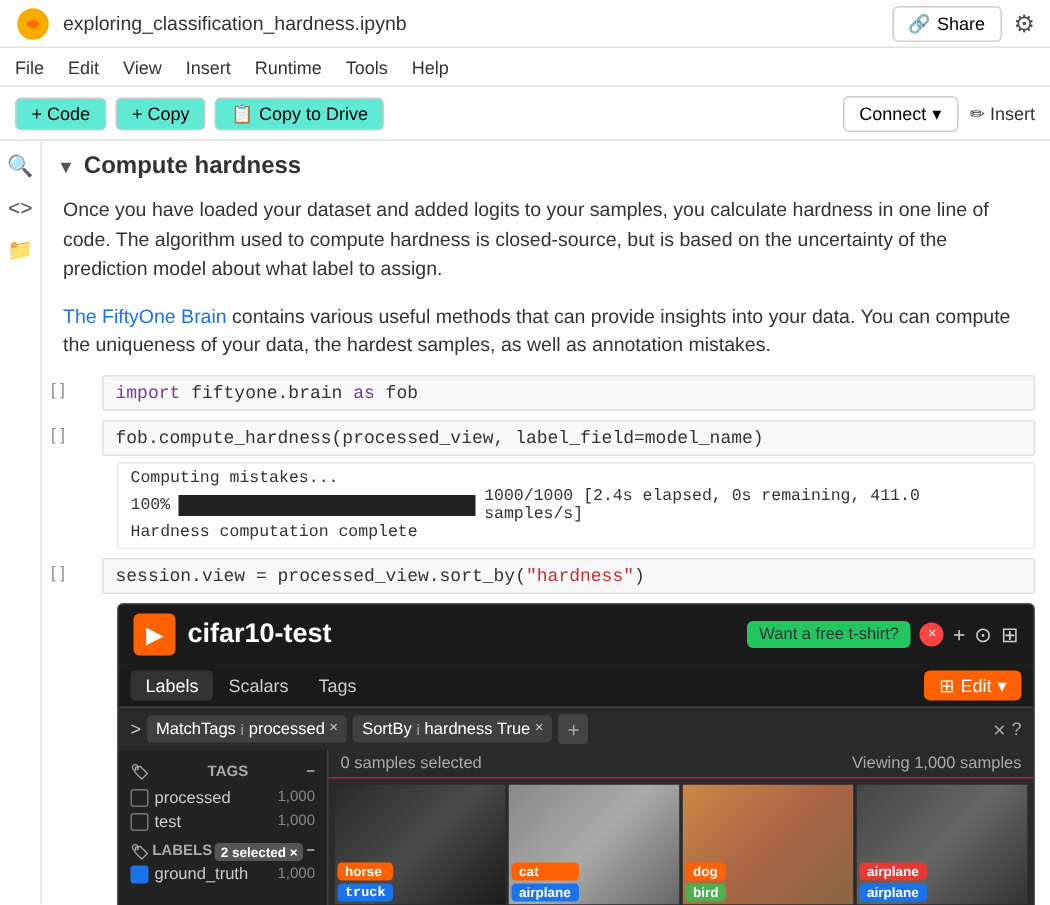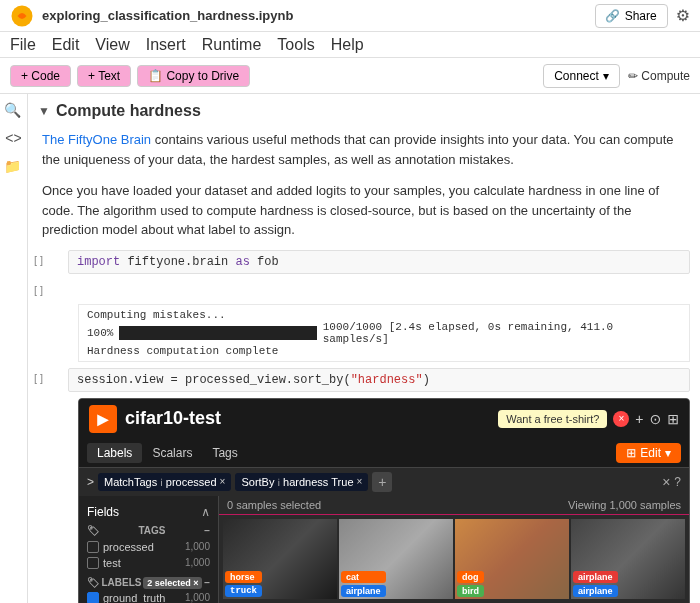--- a/index.html
+++ b/index.html
@@ -27,21 +27,20 @@
       align-items: center;
       gap: 8px;
     }
     .colab-logo {
       width: 24px;
       height: 24px;
     }
     .notebook-title {
       font-size: 13px;
       color: #333;
-      font-weight: bold;
     }
     .top-bar-right {
       display: flex;
       align-items: center;
       gap: 8px;
     }
     .share-btn {
       display: flex;
       align-items: center;
       gap: 4px;
@@ -62,21 +61,21 @@
     .menu-bar {
       display: flex;
       align-items: center;
       gap: 16px;
       padding: 2px 10px;
       border-bottom: 1px solid #e0e0e0;
       background: #fff;
       height: 26px;
     }
     .menu-item {
-      font-size: 16px;
+      font-size: 12px;
       color: #333;
       cursor: pointer;
     }
 
     
     .toolbar {
       display: flex;
       align-items: center;
       justify-content: space-between;
       padding: 4px 10px;
@@ -91,21 +90,21 @@
     }
     .toolbar-btn {
       display: flex;
       align-items: center;
       gap: 4px;
       padding: 3px 10px;
       border: 1px solid #ccc;
       border-radius: 4px;
       cursor: pointer;
       font-size: 12px;
-      background: #f9a8d4;
+      background: #5eead4;
     }
     .toolbar-right {
       display: flex;
       align-items: center;
       gap: 8px;
     }
     .connect-btn {
       display: flex;
       align-items: center;
       gap: 4px;
@@ -273,21 +272,21 @@
       color: #fff;
       font-size: 18px;
       font-weight: bold;
     }
     .fo-header-right {
       display: flex;
       align-items: center;
       gap: 6px;
     }
     .fo-tshirt-btn {
-      background: #fef9c3;
+      background: #22c55e;
       color: #333;
       border: none;
       border-radius: 4px;
       padding: 3px 8px;
       font-size: 11px;
       cursor: pointer;
       display: flex;
       align-items: center;
       gap: 3px;
     }
@@ -352,21 +351,21 @@
     }
     .fo-filter-nav {
       color: #ccc;
       font-size: 12px;
       cursor: pointer;
     }
     .fo-filter-tag {
       display: flex;
       align-items: center;
       gap: 3px;
-      background: #0f172a;
+      background: #404040;
       color: #fff;
       border-radius: 3px;
       padding: 2px 6px;
       font-size: 11px;
     }
     .fo-filter-tag .tag-x {
       cursor: pointer;
       color: #ccc;
       font-size: 10px;
     }
@@ -576,72 +575,75 @@
   <span class="menu-item">Tools</span>
   <span class="menu-item">Help</span>
 </div>
 
 <div class="toolbar">
   <div class="toolbar-left">
     <button class="toolbar-btn">
       <span>+ Code</span>
     </button>
     <button class="toolbar-btn">
-      <span>+ Text</span>
+      <span>+ Copy</span>
     </button>
     <button class="toolbar-btn">
       <span>📋 Copy to Drive</span>
     </button>
   </div>
   <div class="toolbar-right">
     <button class="connect-btn">
       <span>Connect</span>
       <span>▾</span>
     </button>
     <span class="editing-label">
-      <span>✏ Compute</span>
+      <span>✏ Insert</span>
     </span>
   </div>
 </div>
 
 <div class="notebook-wrapper">
 
   <div class="left-icons">
     <span class="left-icon">🔍</span>
     <span class="left-icon">&lt;&gt;</span>
     <span class="left-icon">📁</span>
   </div>
 
   <div class="main-notebook">
 
     <div class="section-header">
       <span class="section-arrow">▼</span>
       <span class="section-title">Compute hardness</span>
     </div>
 
     <div class="text-block">
+      <span>Once you have loaded your dataset and added logits to your samples, you calculate hardness in one line of code. The algorithm used to compute hardness is closed-source, but is based on the uncertainty of the prediction model about what label to assign.</span>
+    </div>
+
+    <div class="text-block">
       <a href="#">The FiftyOne Brain</a><span> contains various useful methods that can provide insights into your data. You can compute the uniqueness of your data, the hardest samples, as well as annotation mistakes.</span>
-    </div>
-
-    <div class="text-block">
-      <span>Once you have loaded your dataset and added logits to your samples, you calculate hardness in one line of code. The algorithm used to compute hardness is closed-source, but is based on the uncertainty of the prediction model about what label to assign.</span>
     </div>
 
     <div class="code-cell">
       <div class="cell-bracket">
         <span>[ ]</span>
       </div>
       <div class="cell-content">
         <span class="code-keyword">import </span><span>fiftyone.brain </span><span class="code-keyword">as </span><span>fob</span>
       </div>
     </div>
 
     <div class="code-cell">
       <div class="cell-bracket">
         <span>[ ]</span>
+      </div>
+      <div class="cell-content">
+        <span>fob.compute_hardness(processed_view, label_field=model_name)</span>
       </div>
     </div>
 
     <div class="output-block">
       <div>Computing mistakes...</div>
       <div class="progress-bar-container">
         <span>100%</span>
         <div class="progress-bar"></div>
         <span>1000/1000 [2.4s elapsed, 0s remaining, 411.0 samples/s]</span>
       </div>
@@ -702,24 +704,20 @@
           <span class="tag-x">×</span>
         </div>
         <div class="fo-filter-add">+</div>
         <span class="fo-filter-close">×</span>
         <span class="fo-filter-help">?</span>
       </div>
 
       <div class="fo-body">
 
         <div class="fo-sidebar">
-          <div class="fo-sidebar-header">
-            <span>Fields</span>
-            <span class="fo-sidebar-expand">∧</span>
-          </div>
 
           <div class="fo-sidebar-section">
             <div class="fo-sidebar-section-header">
               <span>🏷</span>
               <span>TAGS</span>
               <span>−</span>
             </div>
             <div class="fo-sidebar-item">
               <div class="fo-checkbox"></div>
               <span>processed</span>

